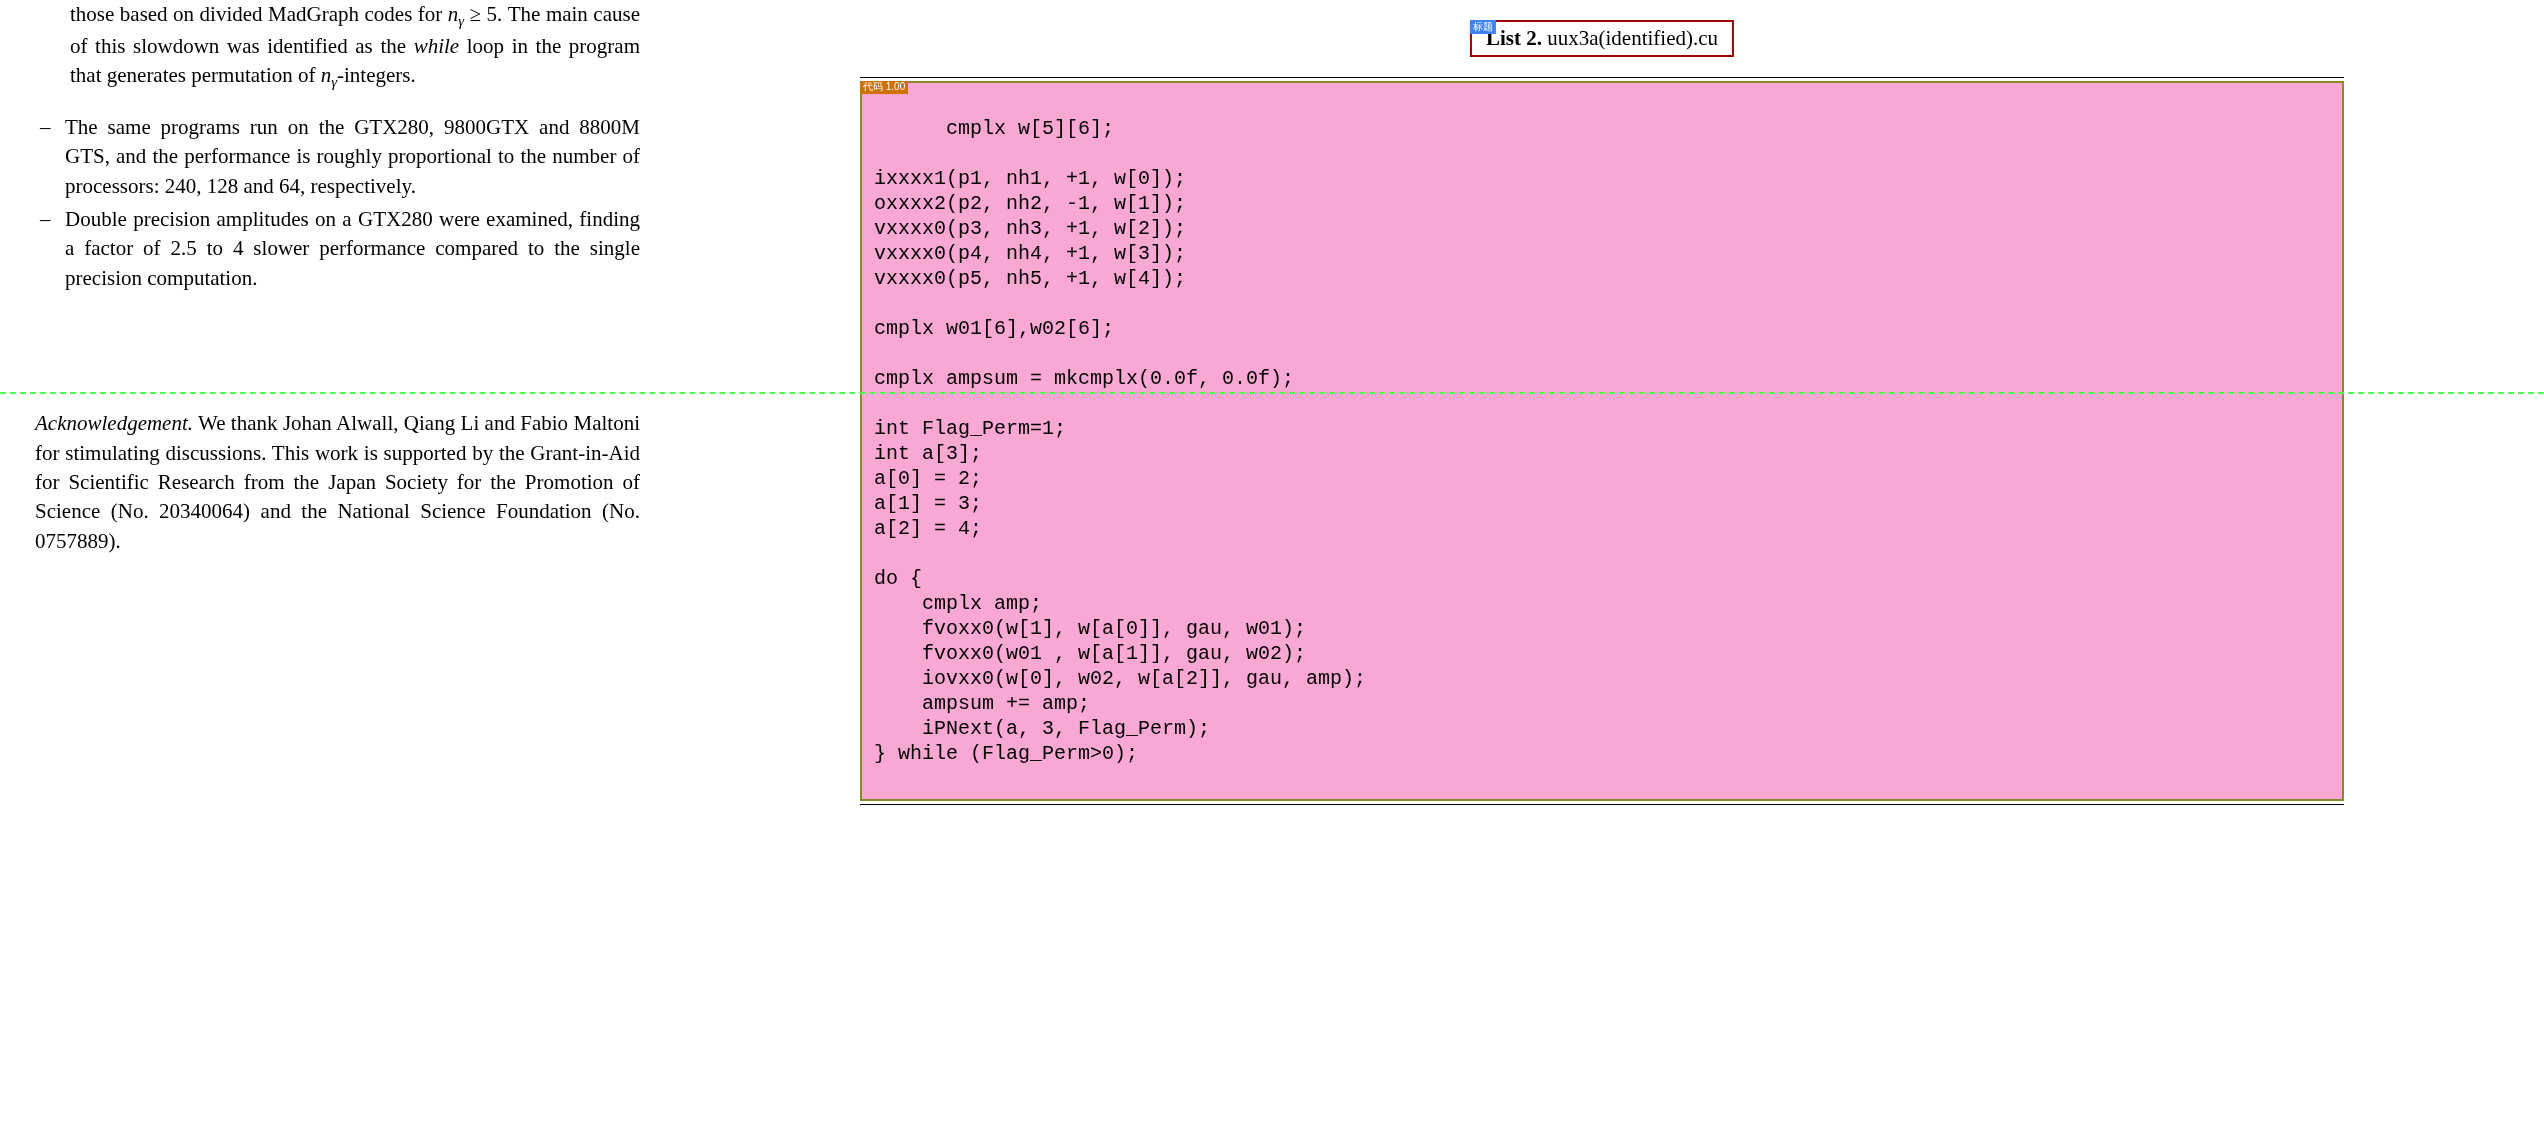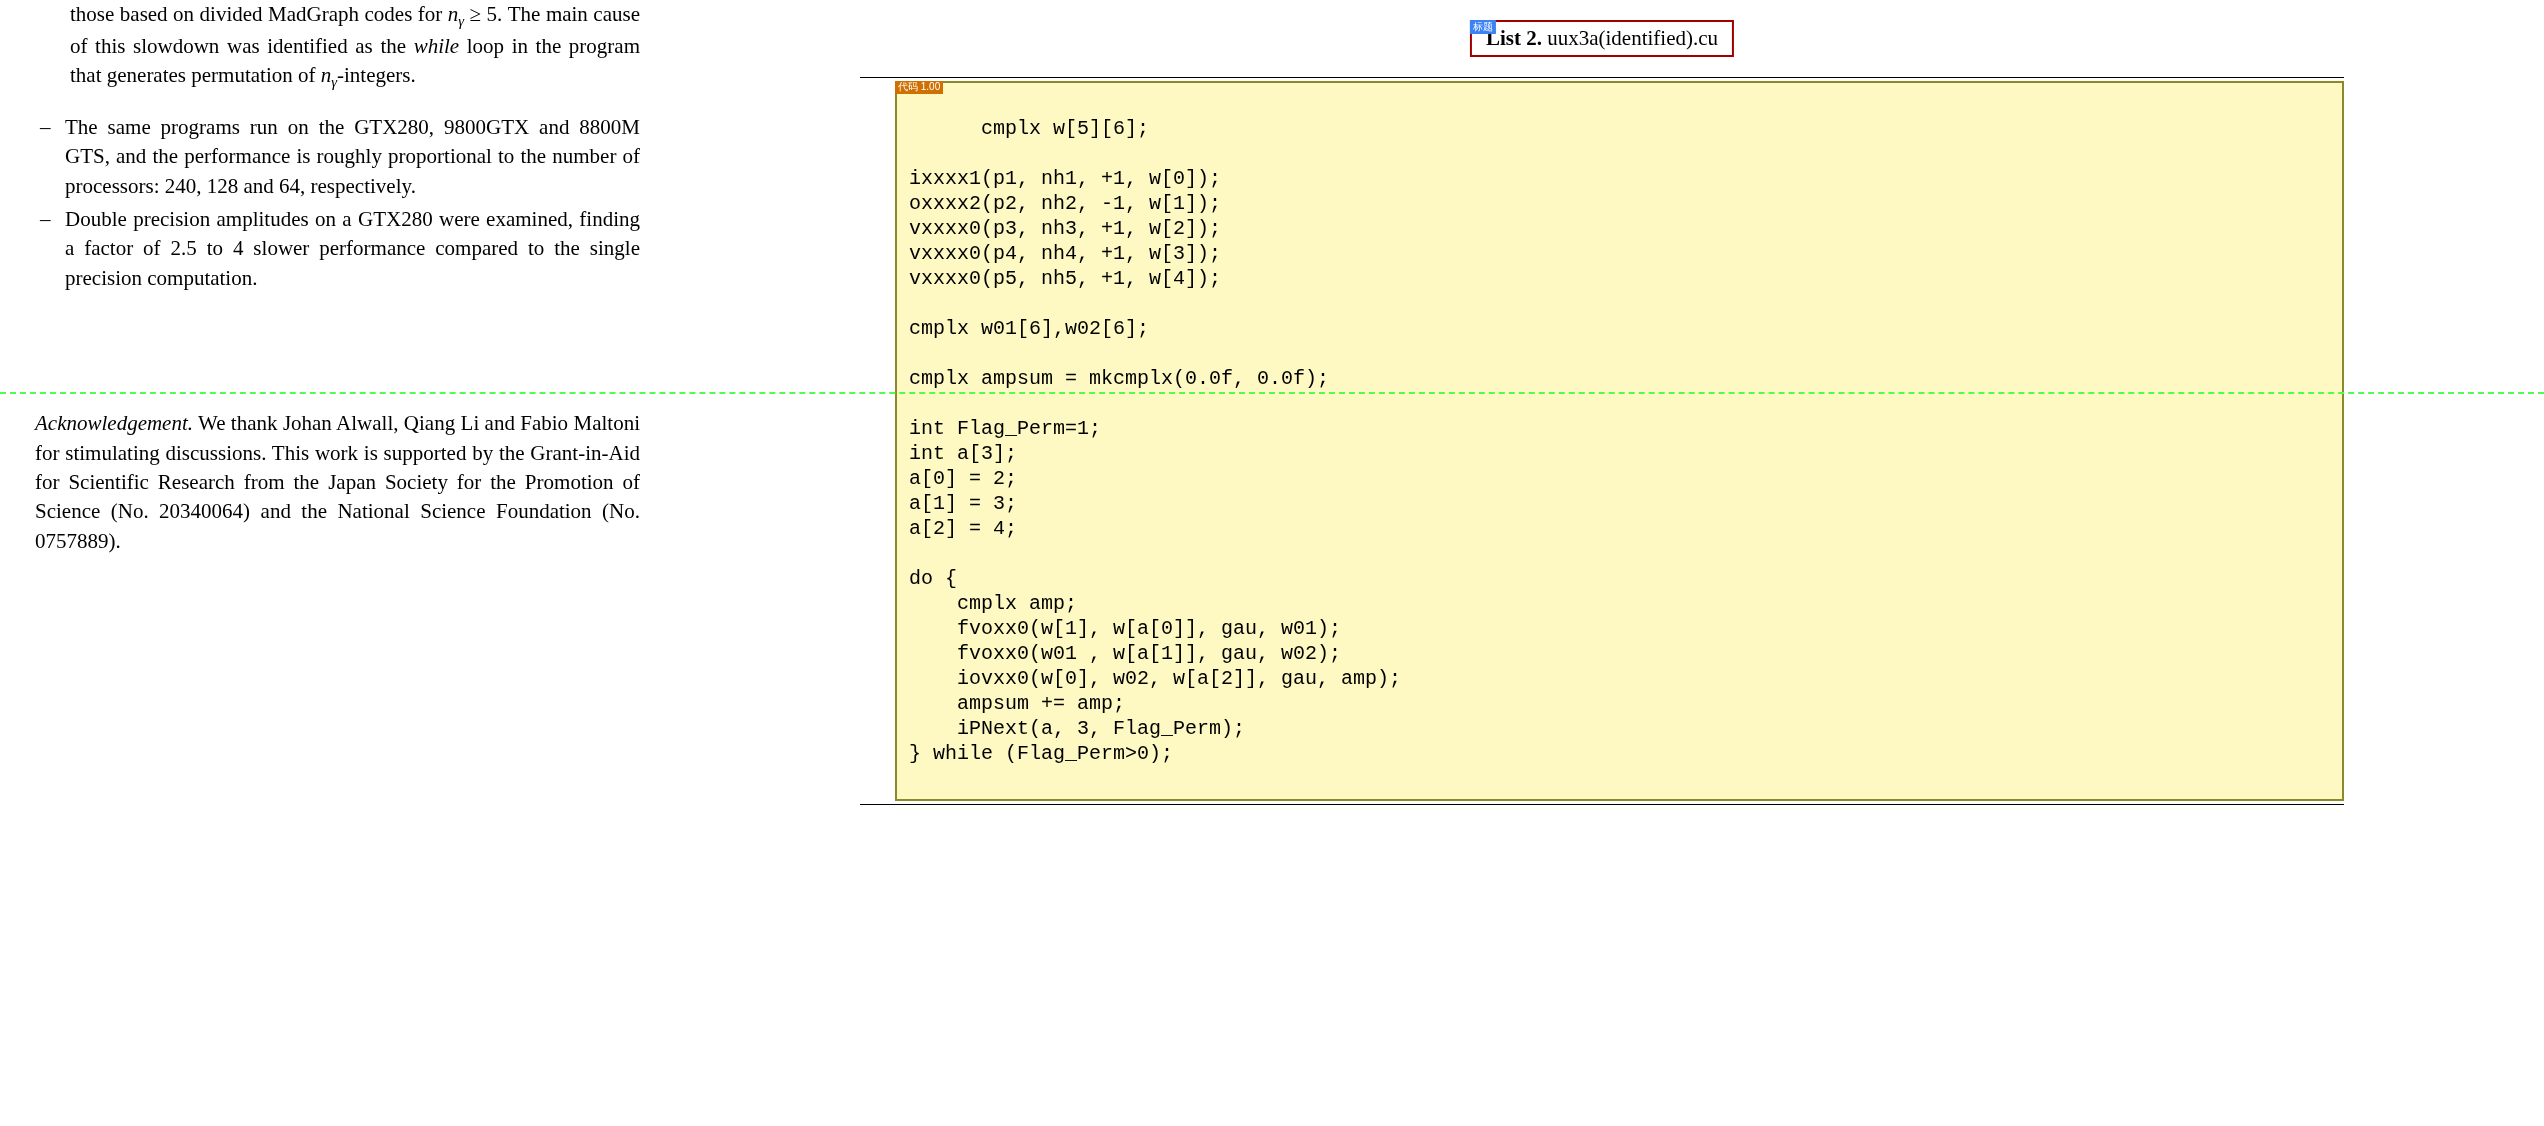--- a/index.html
+++ b/index.html
@@ -90,22 +90,21 @@
       font-family: sans-serif;
     }
     .code-block {
       border: 2px solid #8a8a2a;
       padding: 8px 12px;
       font-family: "Courier New", monospace;
       font-size: 20px;
       line-height: 1.25;
       white-space: pre;
       position: relative;
-      background: #fef9c3;
-      margin-left: 35px;
+      background: #f9a8d4;
     }
     .code-tag {
       position: absolute;
       top: -2px;
       left: -2px;
       background: #d07000;
       color: #fff;
       font-size: 10px;
       padding: 0 3px;
       font-family: sans-serif;

